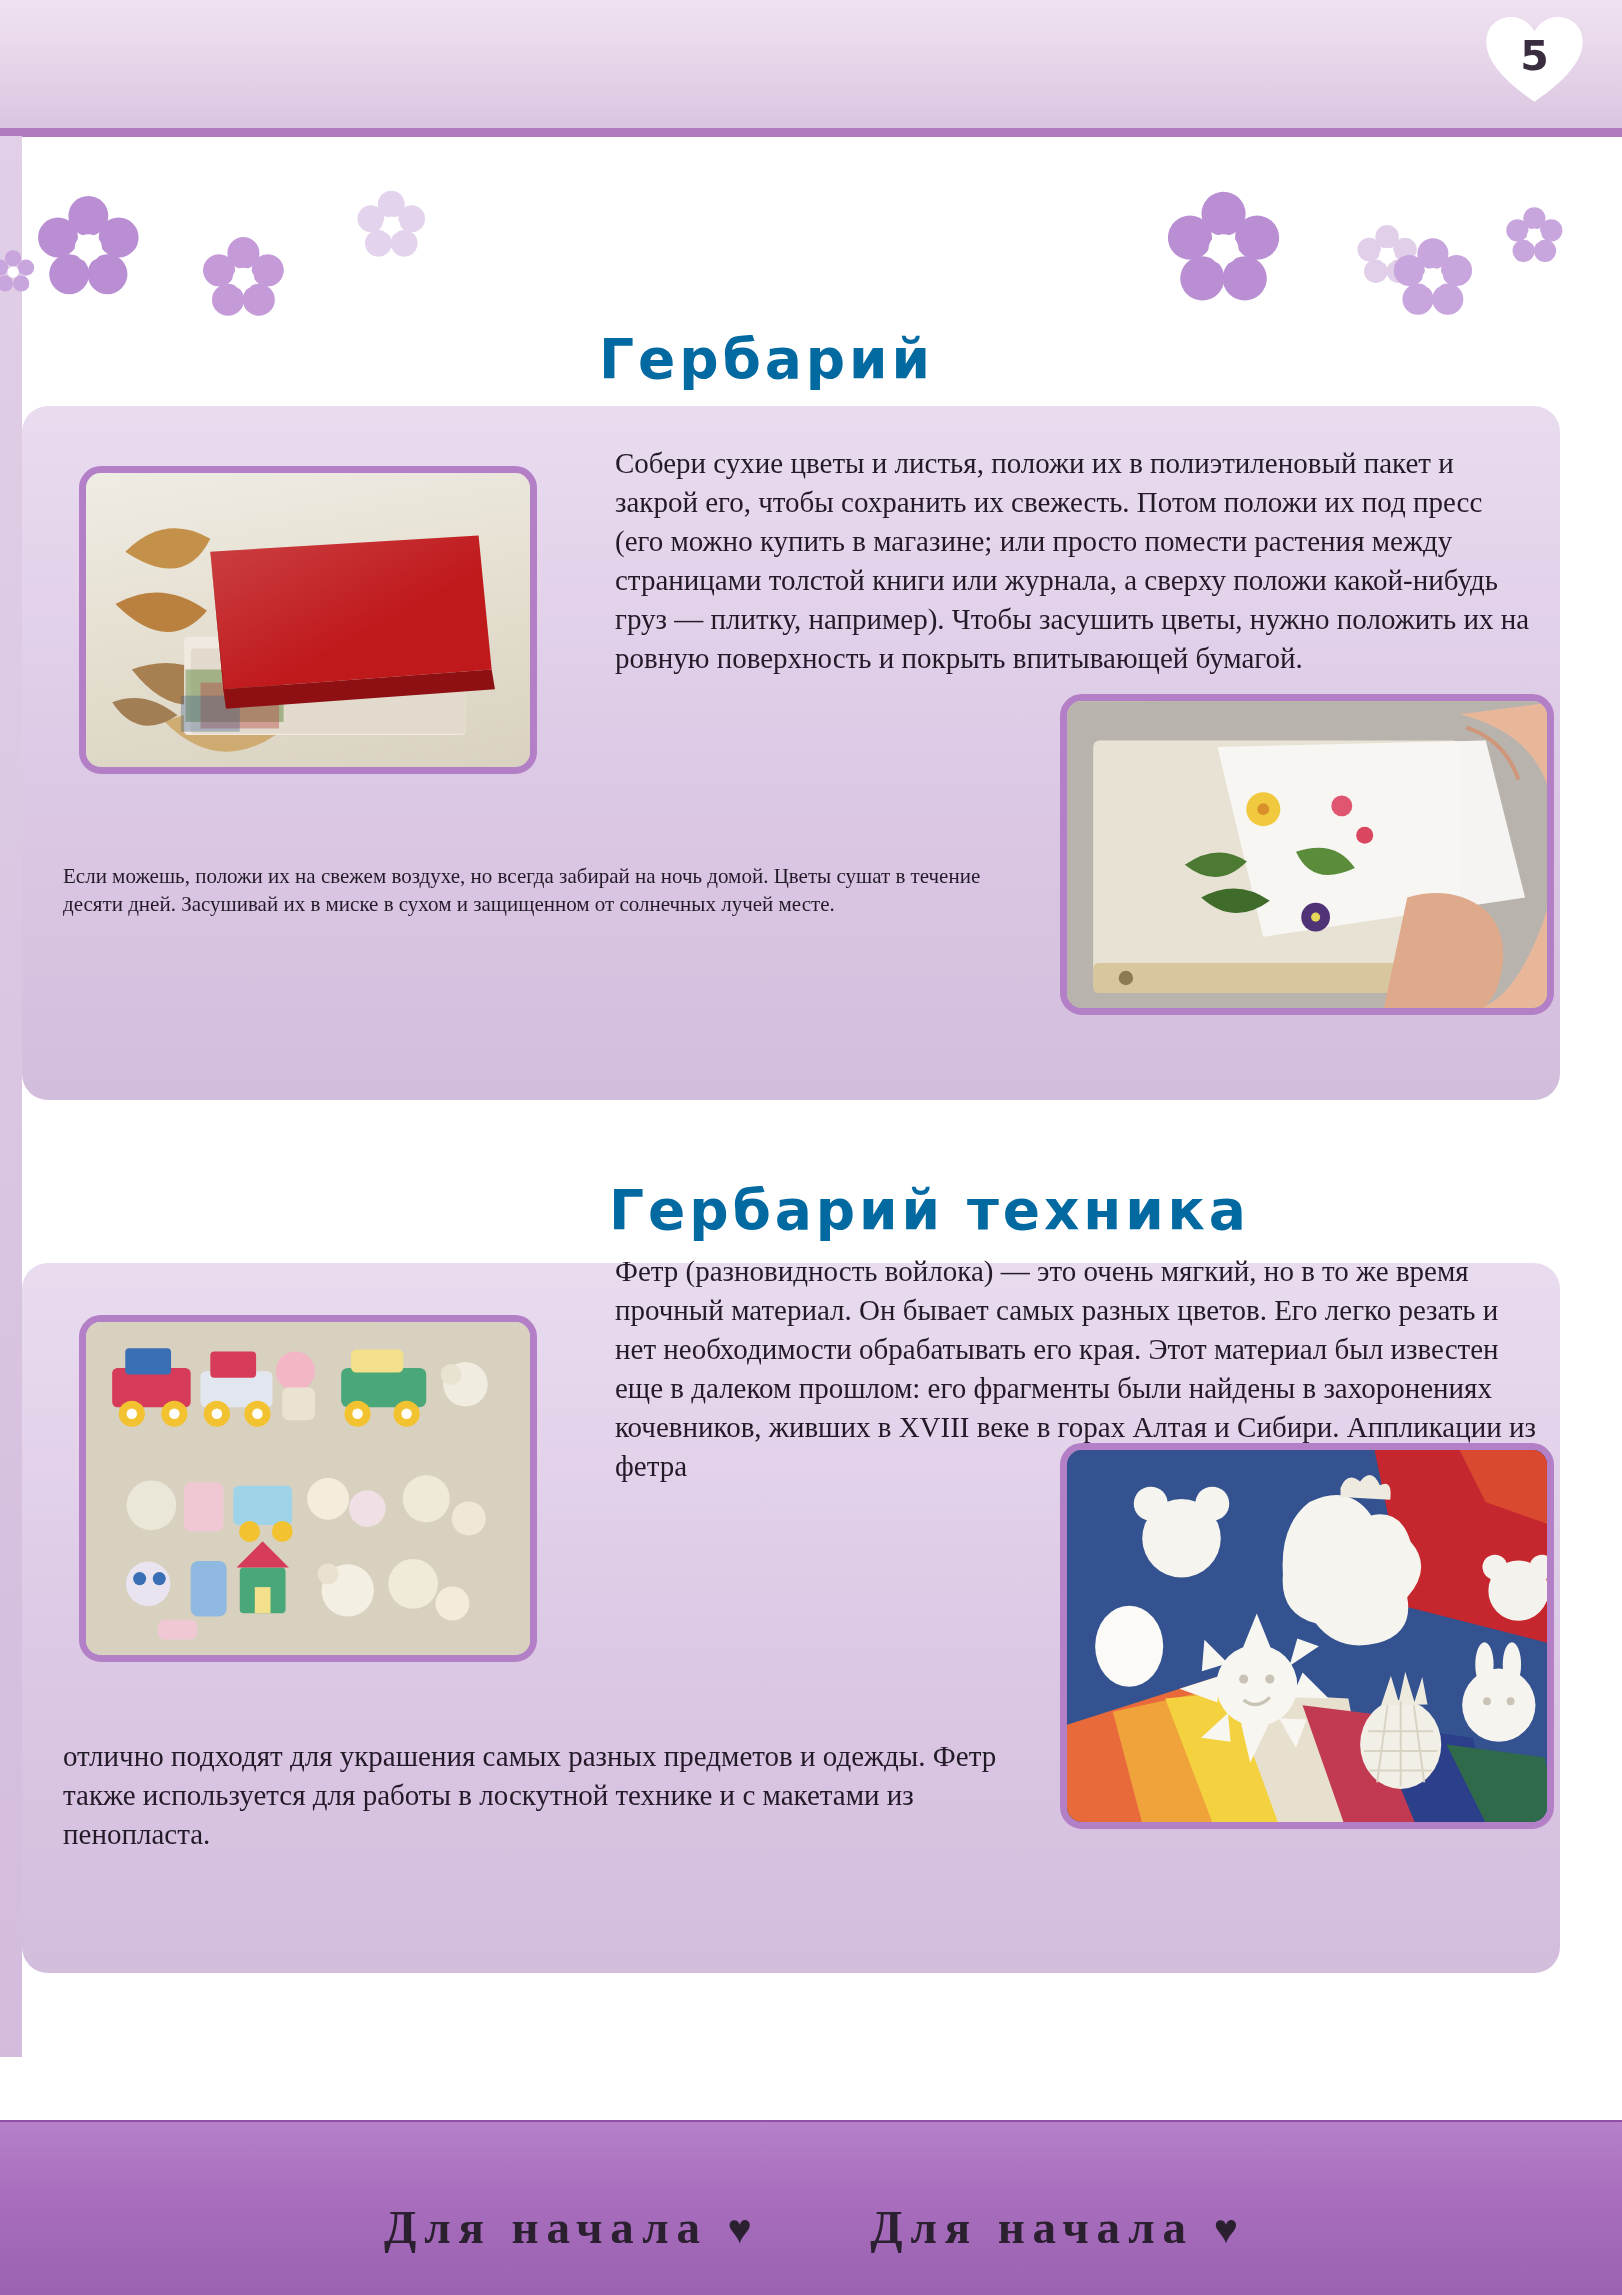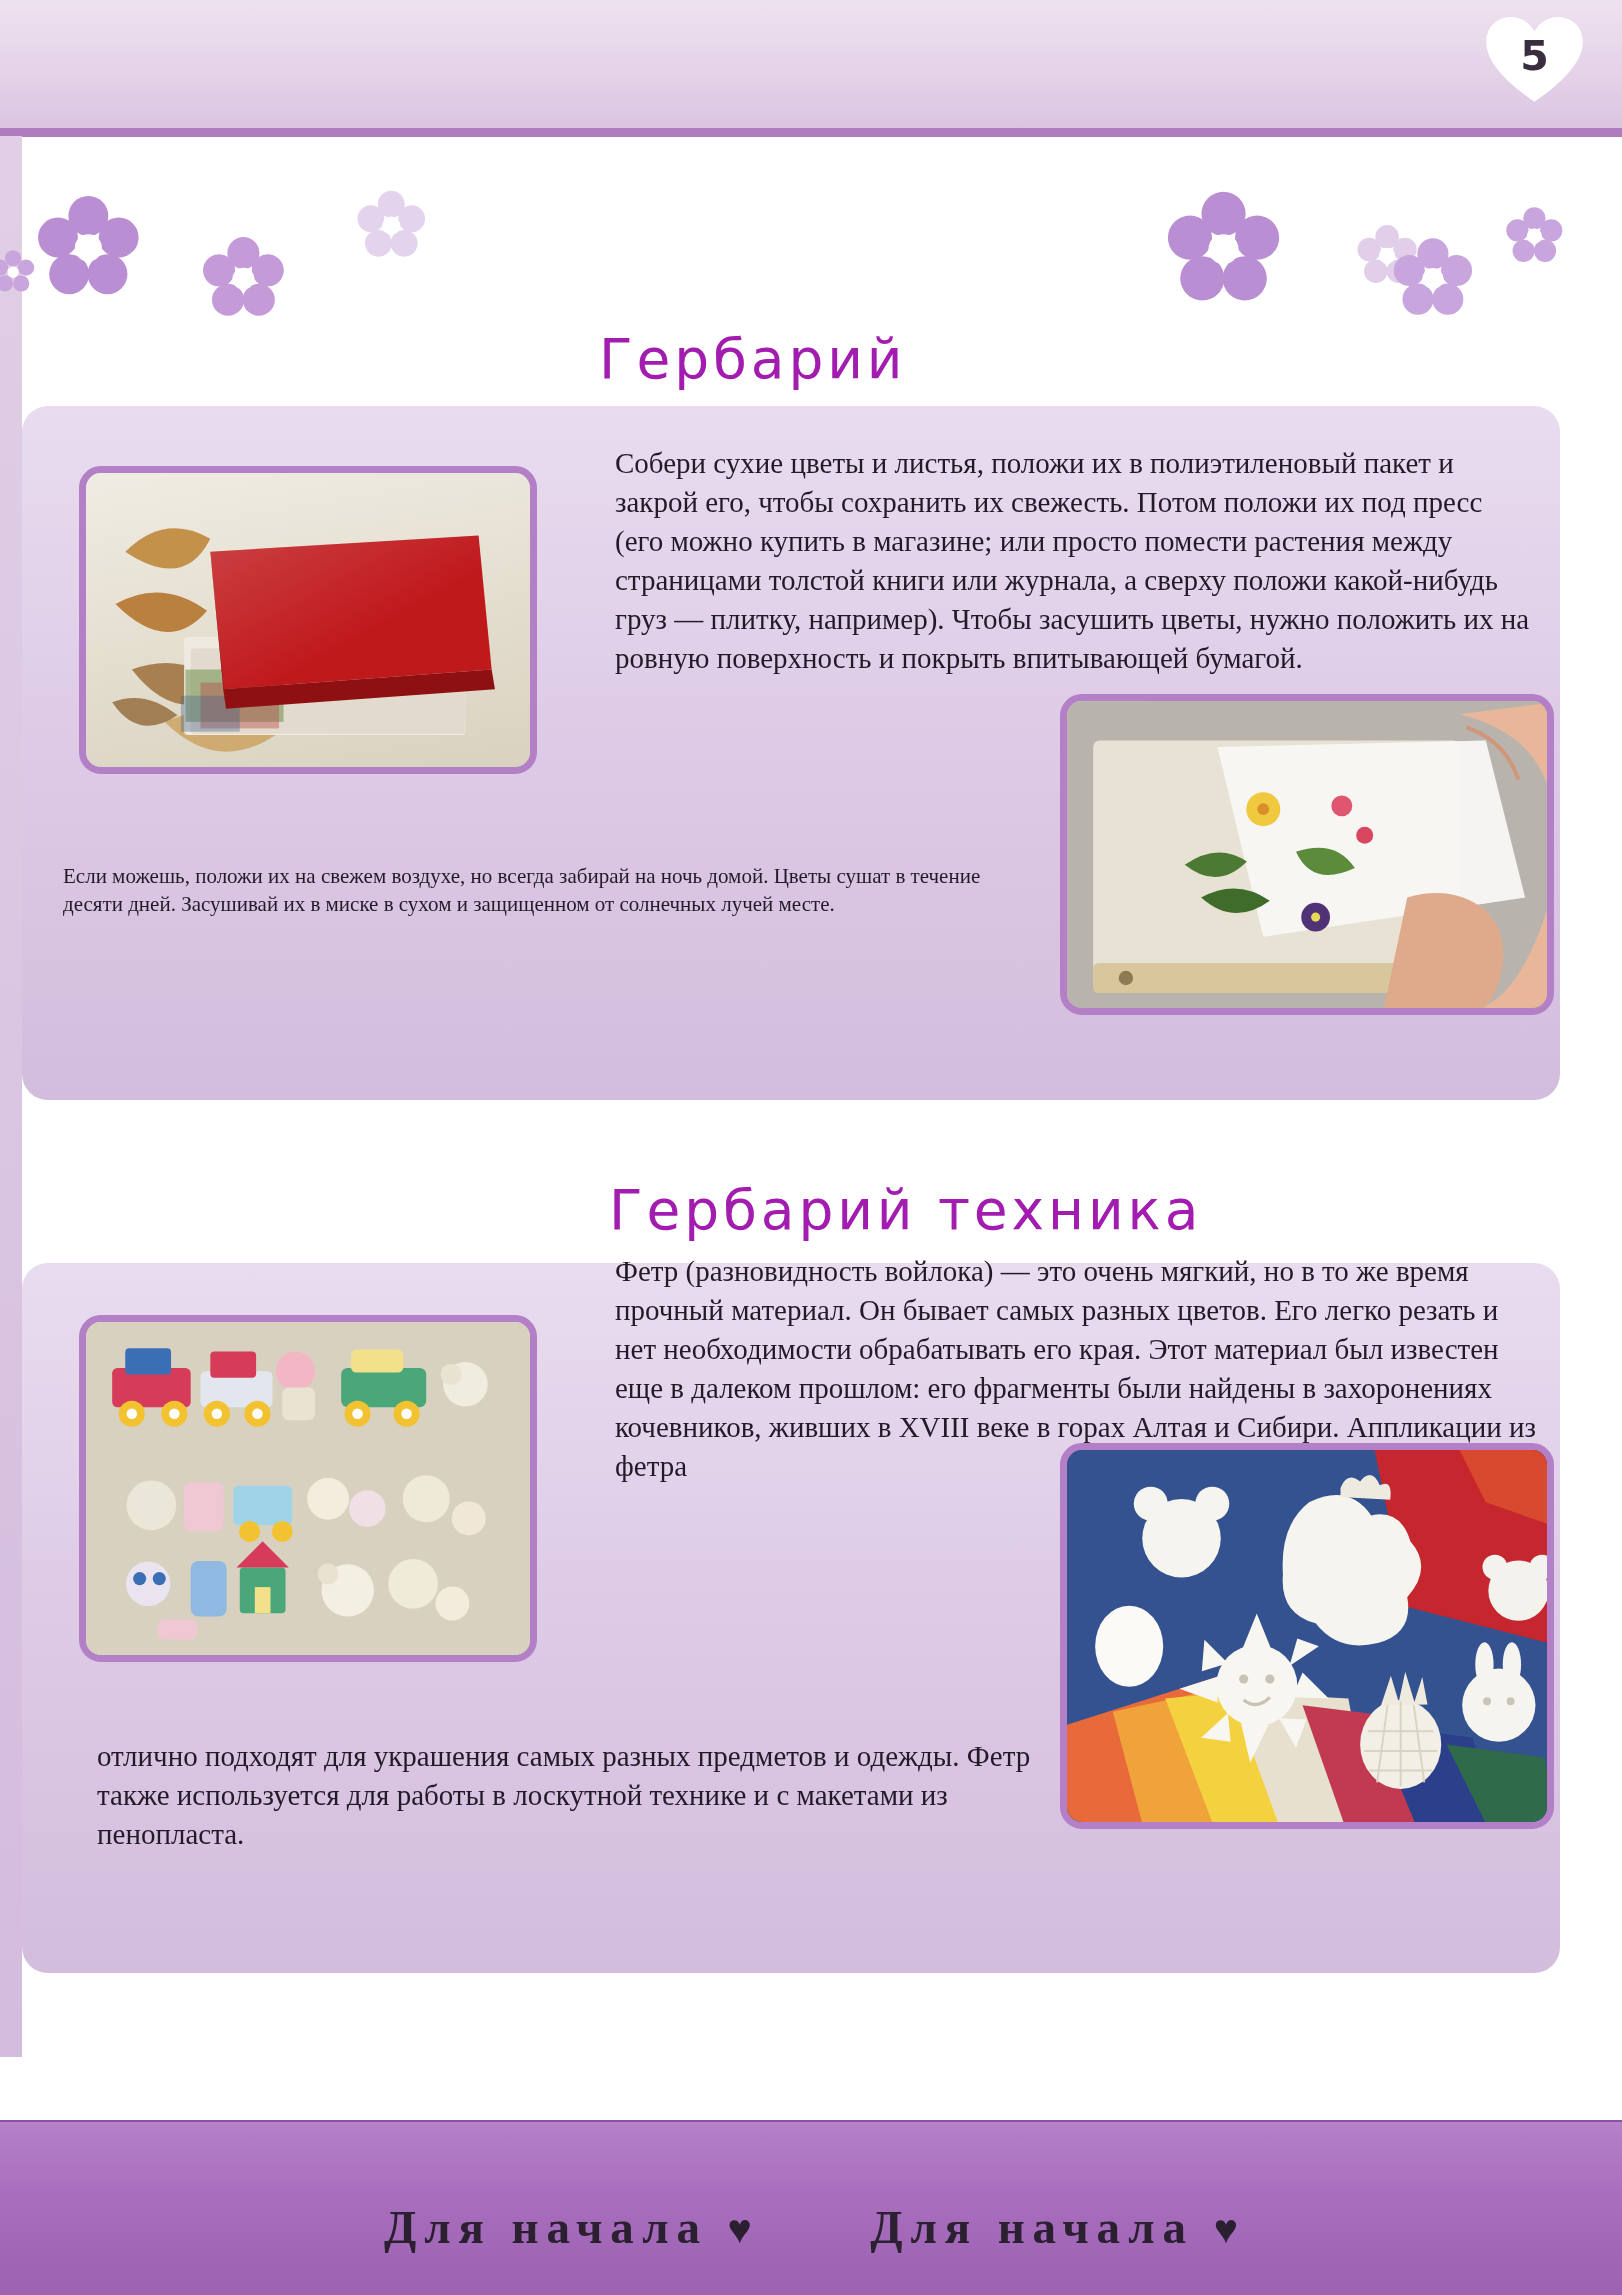--- a/index.html
+++ b/index.html
@@ -86,23 +86,23 @@
     width: 1622px; height: 216px;
     pointer-events: none;
   }
 
   
   .section {
     position: absolute;
   }
   .section-title {
     font-family: "DejaVu Sans", sans-serif;
-    font-weight: normal;
+    font-weight: bold;
     letter-spacing: 3.9px;
-    color: #a21caf;
+    color: #0369a1;
     text-shadow:
       1.3px 1.3px 0 #ffffff,
       -0.7px -0.7px 0 #ffffff;
   }
   .panel {
     position: absolute;
     background: linear-gradient(180deg, #e9dcef 0%, #ddcae6 50%, #d3bddd 100%);
     border-radius: 26px;
   }
   .photo {
@@ -462,21 +462,21 @@
           </g>
         </svg>
       </div>
     </div>
 
     <div class="body-text" style="left:615px; top:1252px; width:929px; font-size:29px;">
       <span style="float:right; width:0; height:275px;"></span>
       <span>Фетр (разновидность войлока) — это очень мягкий, но в то же время прочный материал. Он бывает самых разных цветов. Его легко резать и нет необходимости обрабатывать его края. Этот материал был известен еще в далеком прошлом: его фрагменты были найдены в захоронениях кочевников, живших в XVIII веке в горах Алтая и Сибири. Аппликации из фетра</span>
     </div>
 
-    <div class="body-text" style="left:63px; top:1737px; width:968px; font-size:29px;margin-left:34px;">отлично подходят для украшения самых разных предметов и одежды. Фетр также используется для работы в лоскутной технике и с макетами из пенопласта.</div>
+    <div class="body-text" style="left:63px; top:1737px; width:968px; font-size:29px;">отлично подходят для украшения самых разных предметов и одежды. Фетр также используется для работы в лоскутной технике и с макетами из пенопласта.</div>
   </div>
 
   <div class="bottom-white-gap"></div>
   <div class="bottom-band-top-rule"></div>
   <div class="bottom-band"></div>
 
   <div class="footer-text">
     <span>Для начала</span>
     <span class="heart">♥</span>
     <span class="footer-gap"></span>

